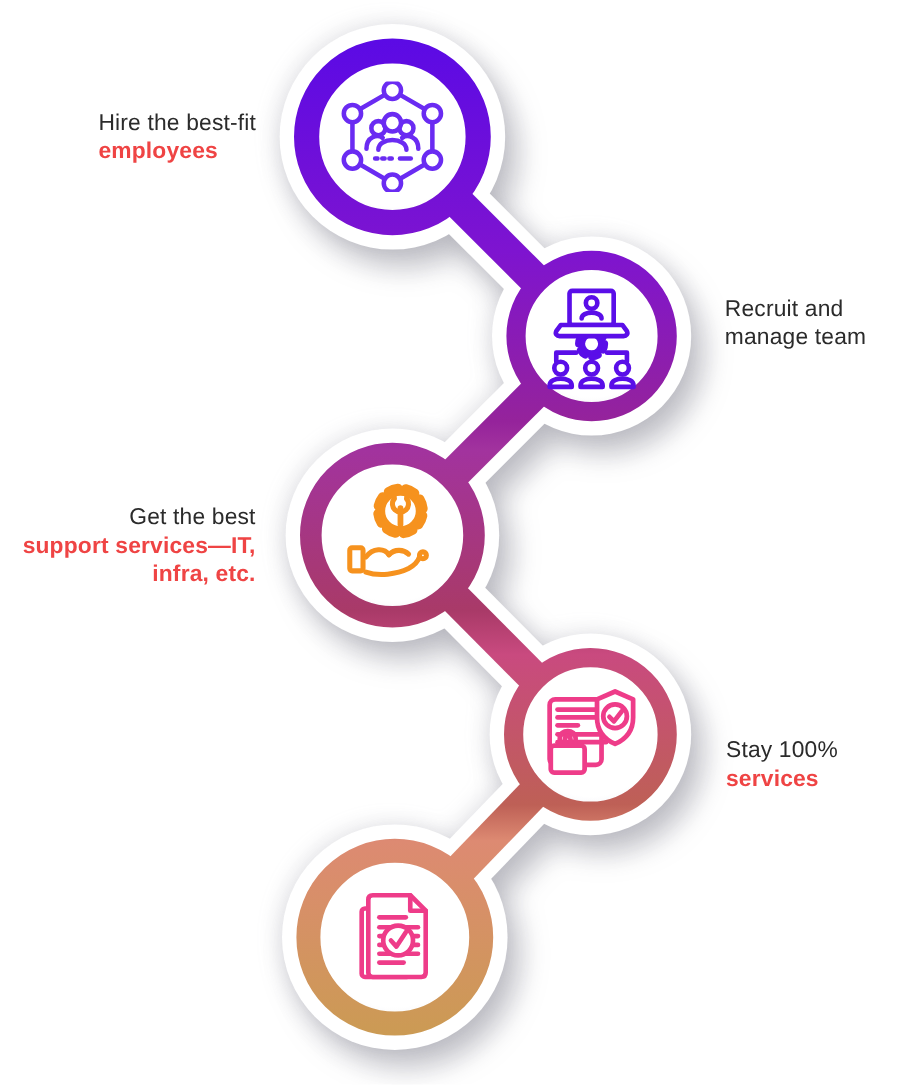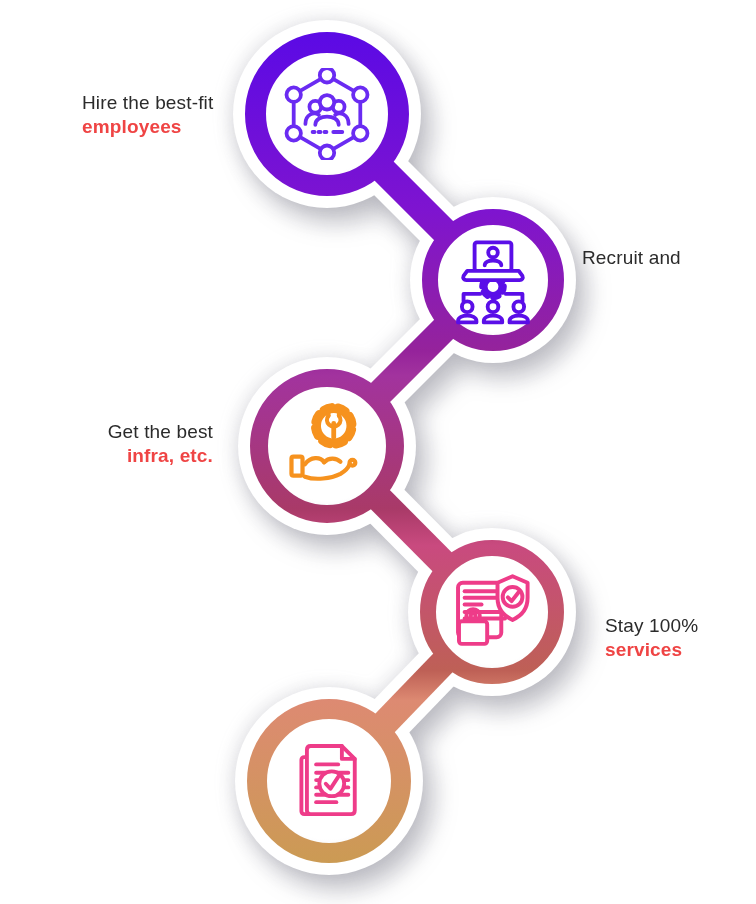--- a/index.html
+++ b/index.html
@@ -9,21 +9,21 @@
     margin-left:16px;
   }
   svg.spine{
     position:absolute;left:0;top:0;z-index:1;
     filter:drop-shadow(10px 14px 12px rgba(95,95,110,.38)) drop-shadow(-4px -2px 8px rgba(120,120,135,.16));
   }
   .label{position:absolute;z-index:2;font-size:19px;line-height:23.5px;color:#2b2b2b;letter-spacing:.15px;white-space:nowrap;}
   .label .b{font-weight:700;color:#ef4444;}
   .align-r{text-align:right;}
   #label-1{left:66px;top:91px;}
-  #label-2{left:566px;top:246px;}
+  #label-2{left:588px;top:246px;}
   #label-3{right:559px;top:420px;text-align:right;}
   #label-4{left:589px;top:614px;}
   #label-5{right:559px;top:755px;}
 </style>
 </head>
 <body>
 
 <div class="stage">
 
   <svg class="spine" width="756" height="904" viewBox="0 0 756 904">
@@ -162,24 +162,26 @@
     </svg>
   </svg>
 
   <div class="label" id="label-1">
     <div>Hire the best-fit</div>
     <div class="b">employees</div>
   </div>
 
   <div class="label" id="label-2">
     <div>Recruit and</div>
+    <div>manage team</div>
   </div>
 
   <div class="label align-r" id="label-3">
     <div>Get the best</div>
+    <div class="b">support services—IT,</div>
     <div class="b">infra, etc.</div>
   </div>
 
   <div class="label" id="label-4">
     <div>Stay 100%</div>
     <div class="b">services</div>
   </div>
 
 
 </div>

